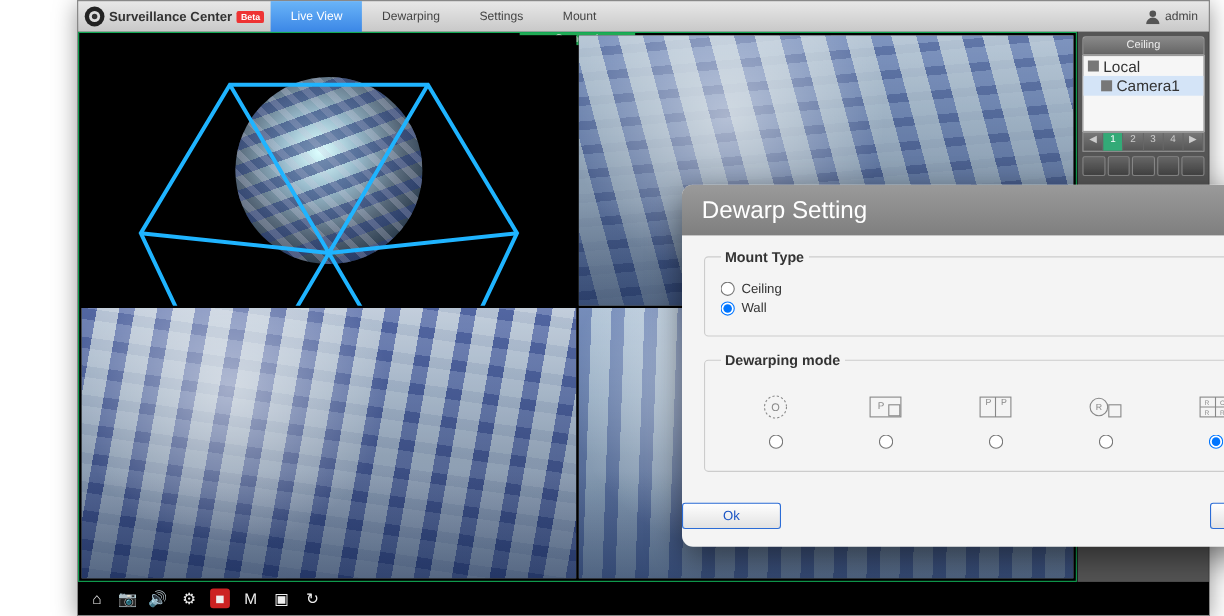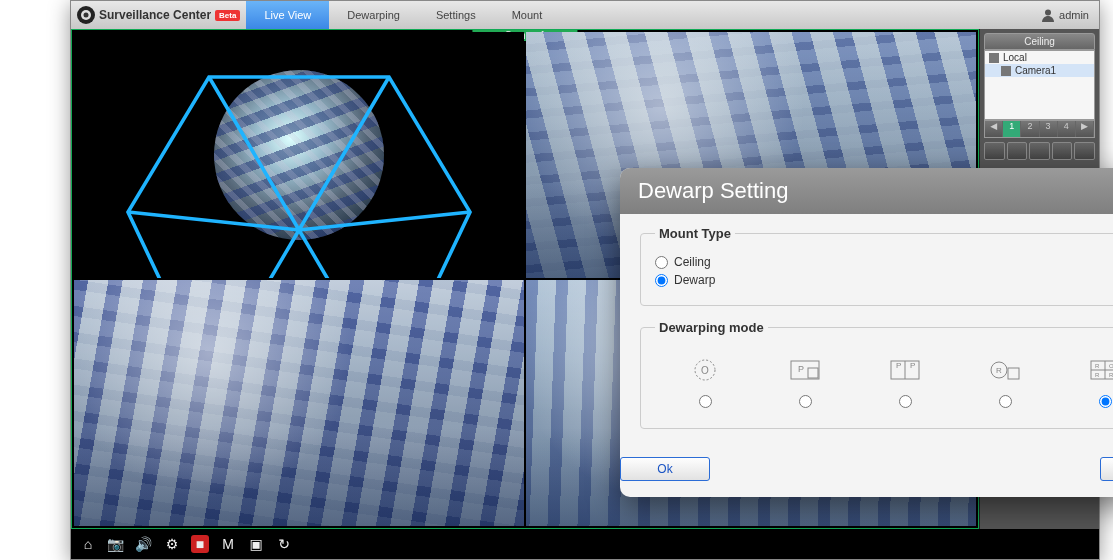--- a/index.html
+++ b/index.html
@@ -182,21 +182,21 @@
     color: #eee;
     font-size: 10px;
     text-align: center;
     padding: 2px 0;
     border: 1px solid #999;
     border-radius: 3px 3px 0 0;
   }
   .camera-tree {
     background: #f6f6f6;
     height: 70px;
-    font-size: 10px;
+    font-size: 14px;
     color: #333;
     border: 1px solid #999;
   }
   .tree-row {
     display: flex;
     align-items: center;
     padding: 1px 4px;
   }
   .tree-row.child { padding-left: 16px; background:#d4e4f7; }
   .tree-icon { width: 10px; height: 10px; background: #777; margin-right: 4px; }
@@ -427,21 +427,21 @@
   <div class="dialog-title">Dewarp Setting</div>
   <div class="dialog-body">
     <fieldset>
       <legend>Mount Type</legend>
       <label class="radio-row">
         <input type="radio" name="mount" style="">
         <span>Ceiling</span>
       </label>
       <label class="radio-row">
         <input type="radio" name="mount" checked="" style="">
-        <span>Dewarp</span>
+        <span>Wall</span>
       </label>
     </fieldset>
 
     <fieldset>
       <legend>Dewarping mode</legend>
       <div class="mode-row">
         <div class="mode-item">
           <div class="mode-icon-box">
             <svg width="34" height="28" viewBox="0 0 34 28">
                 <circle cx="17" cy="14" r="10" fill="none" stroke="#888" stroke-dasharray="2 2"></circle>

